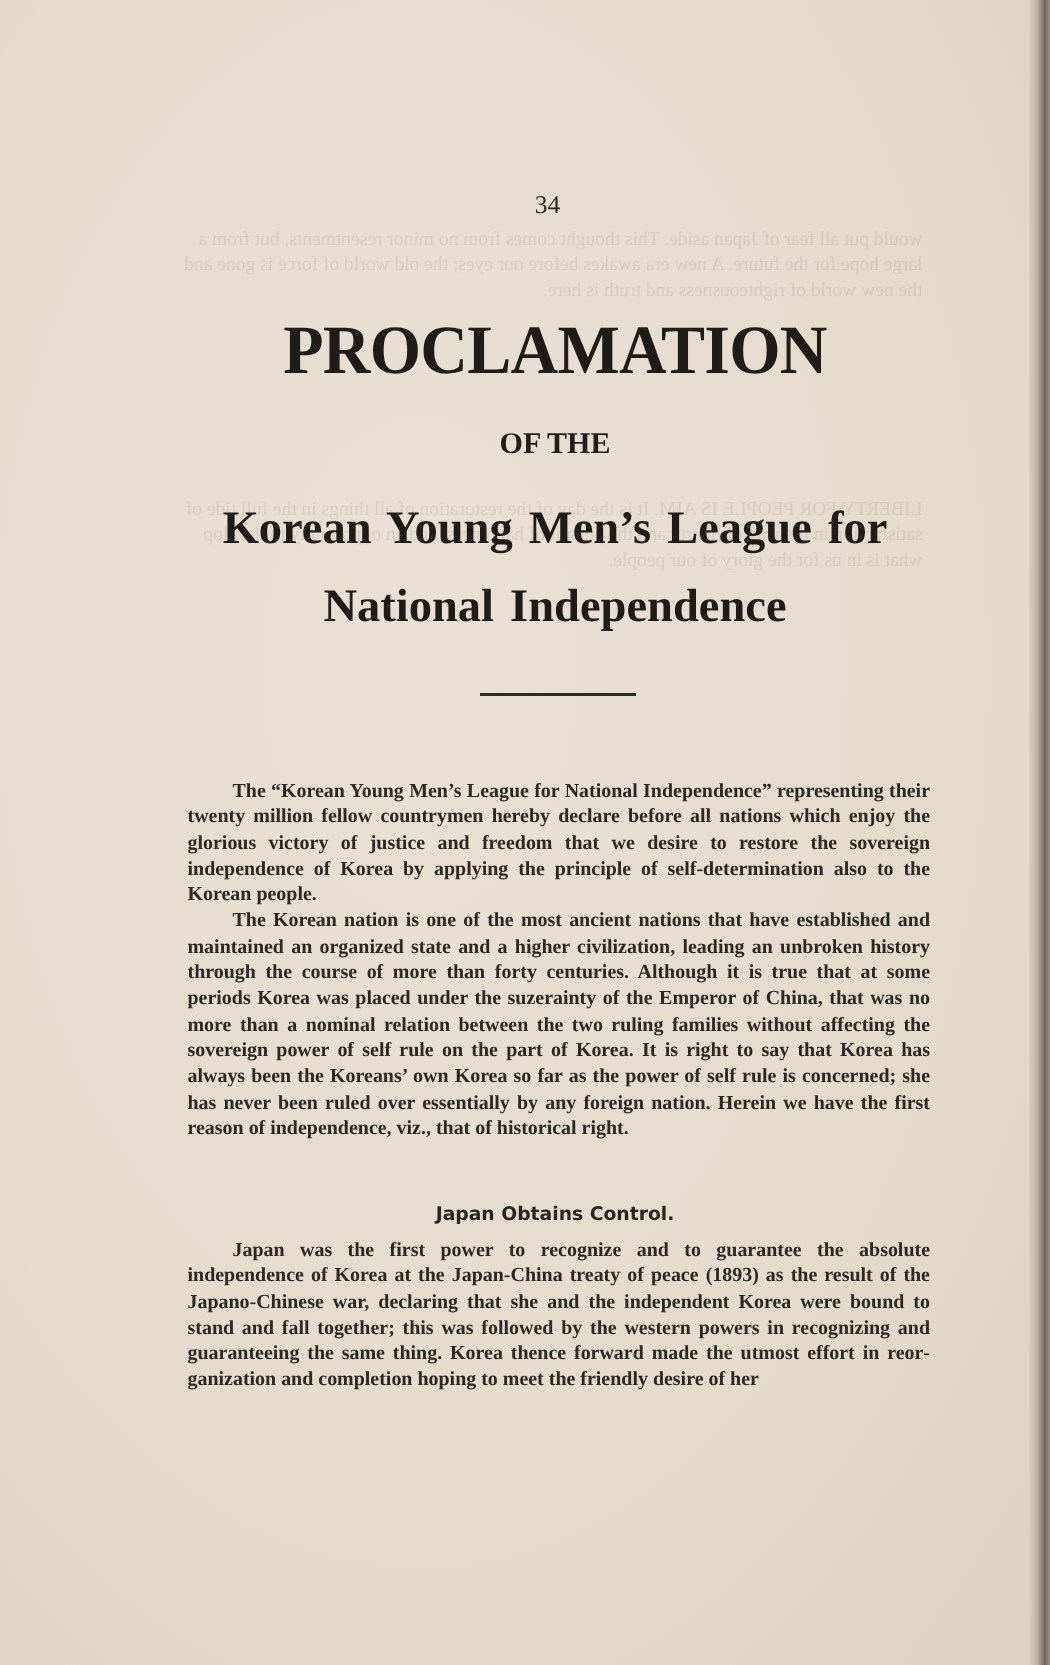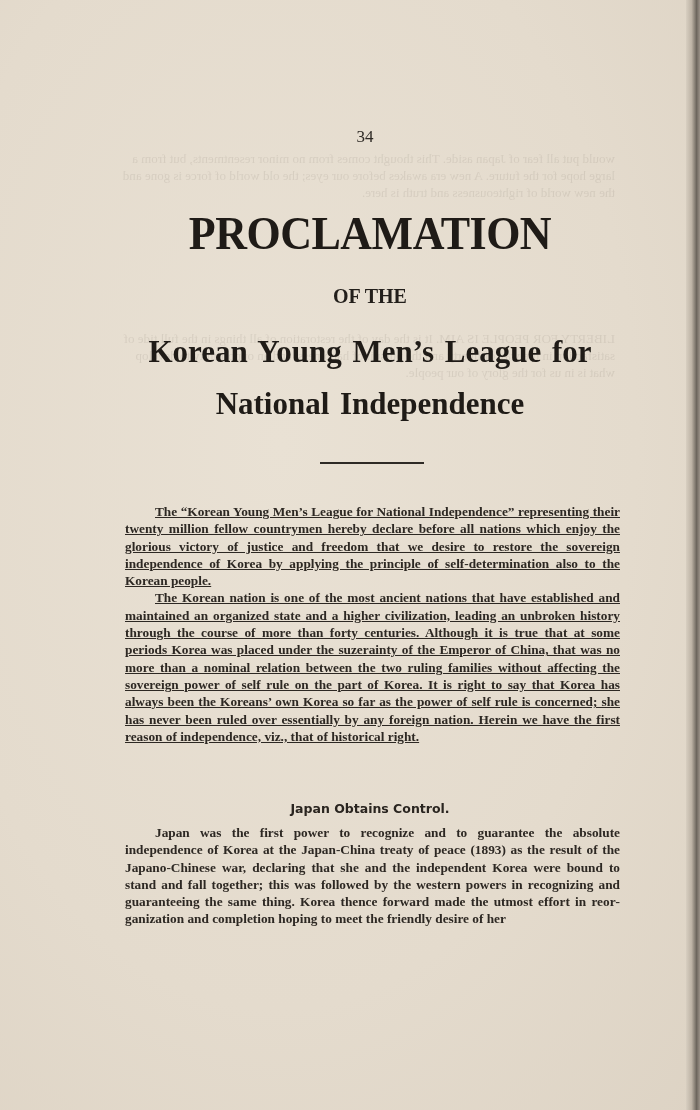--- a/index.html
+++ b/index.html
@@ -83,21 +83,21 @@
       line-height: 17.3px;
       font-weight: bold;
       color: #2d2823;
       text-align: justify;
       hyphens: manual;
     }
     .body-text p {
       margin: 0;
       text-indent: 30px;
     }
-    .block-1 { top: 503px; text-decoration: underline; }
+    .block-1 { top: 518px; }
     .section-heading {
       position: absolute;
       top: 801px;
       left: 0; width: 740px;
       text-align: center;
       font-family: "DejaVu Sans", "Liberation Sans", sans-serif;
       font-size: 12.5px;
       font-weight: bold;
       color: #2a2520;
     }

